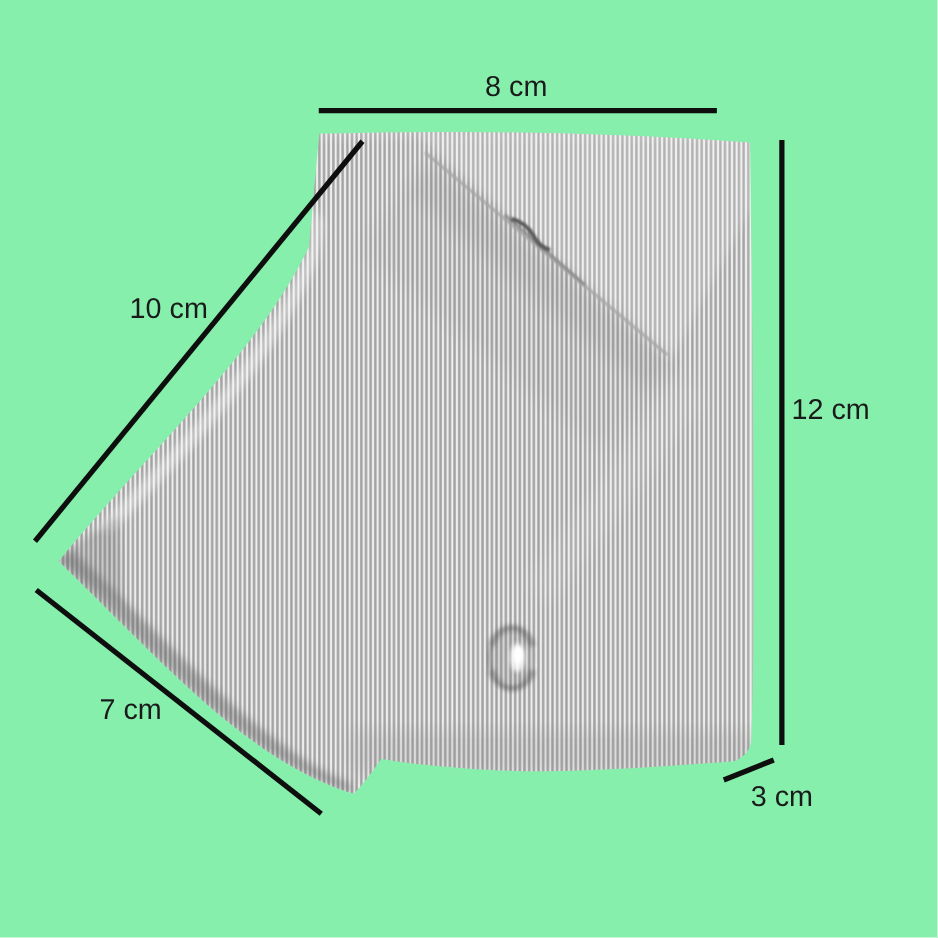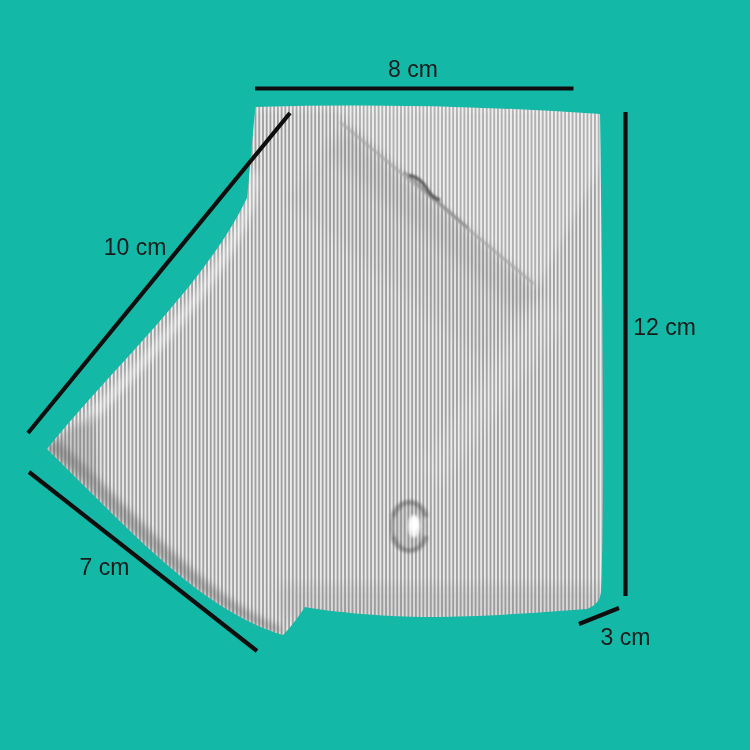--- a/index.html
+++ b/index.html
@@ -1,16 +1,16 @@
 <!DOCTYPE html>
 <html><head>
 <meta charset="utf-8">
 <style>
   html,body{margin:0;padding:0;background:#ffffff;}
-  #stage{width:750px;height:750px;position:relative;background:#14b8a6;overflow:hidden;}
+  #stage{width:750px;height:750px;position:relative;background:#86efac;overflow:hidden;}
   svg{display:block;}
   text{font-family:"Liberation Sans",sans-serif;fill:#1a1a1a;}
 </style>
 </head>
 <body>
 <div id="stage">
 <svg width="750" height="750" viewBox="0 0 750 750" xmlns="http://www.w3.org/2000/svg">
   <defs>
     <pattern id="stripes" width="3.73" height="12" patternUnits="userSpaceOnUse">
       <rect width="3.73" height="12" fill="#ededed"></rect>

